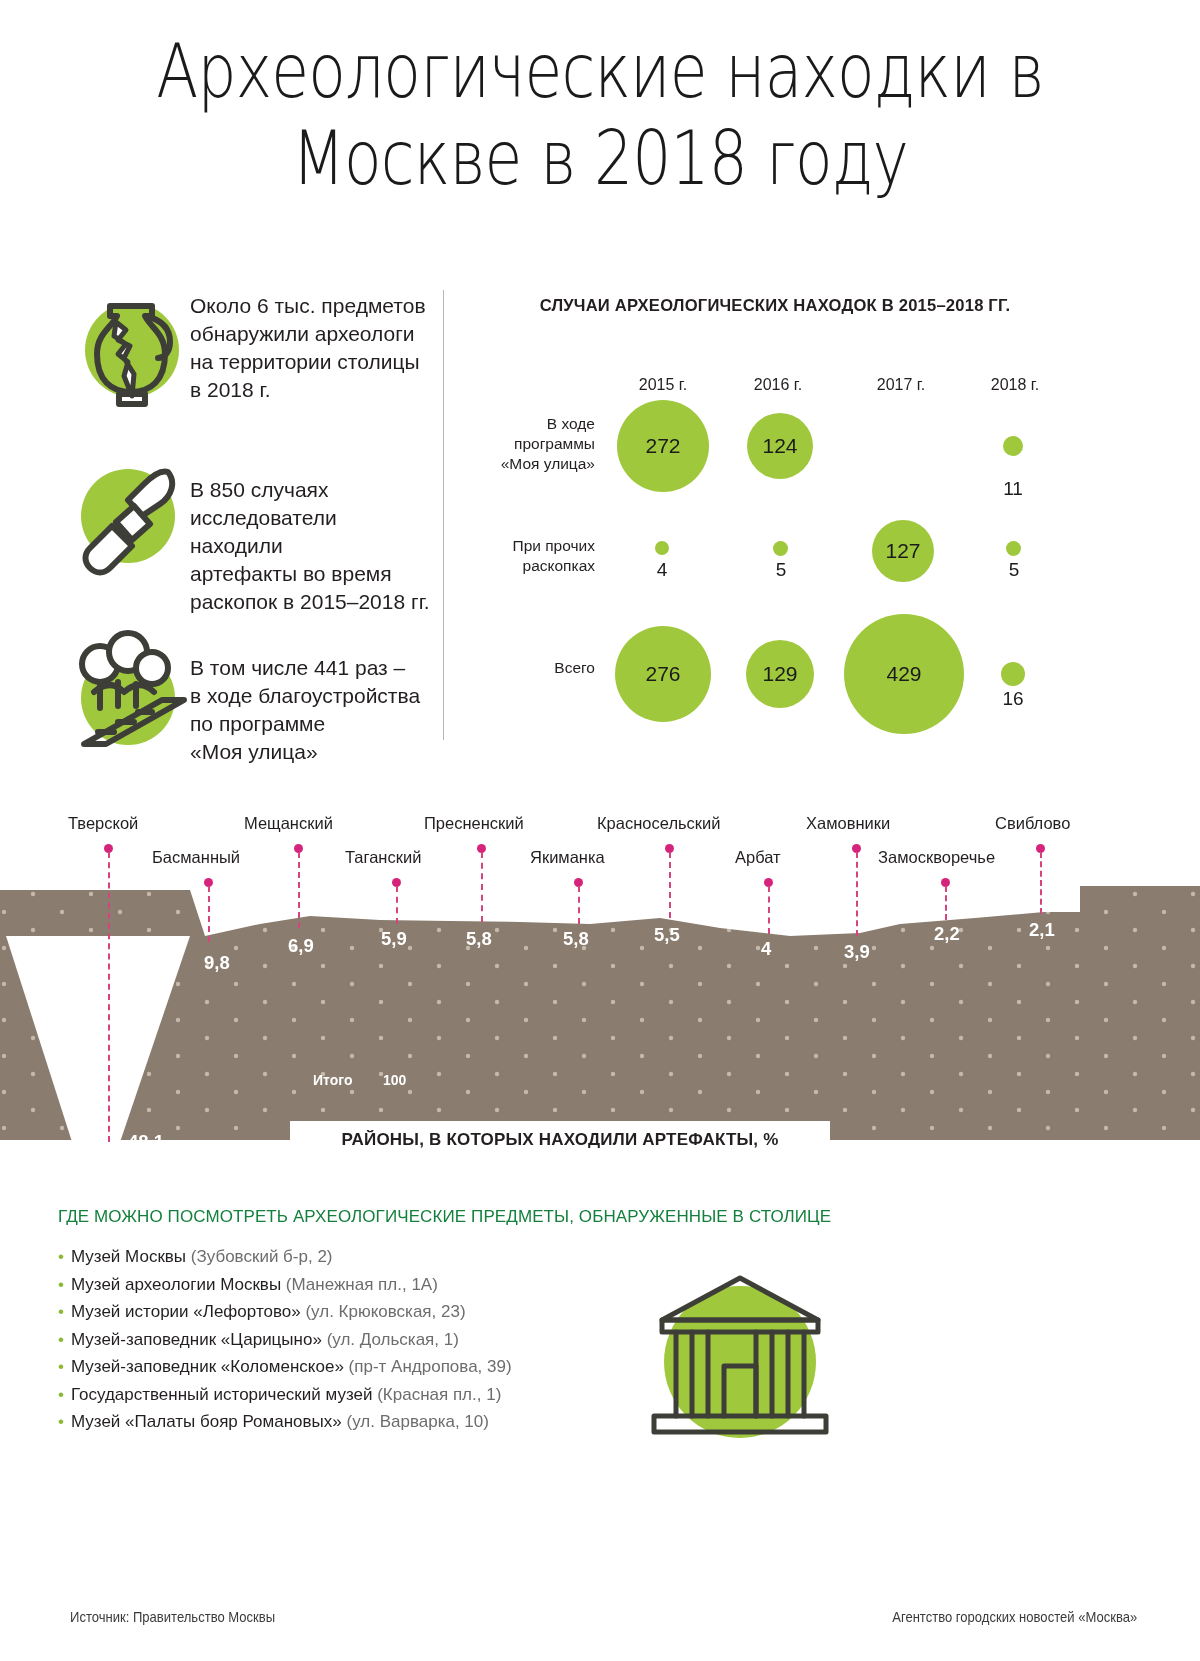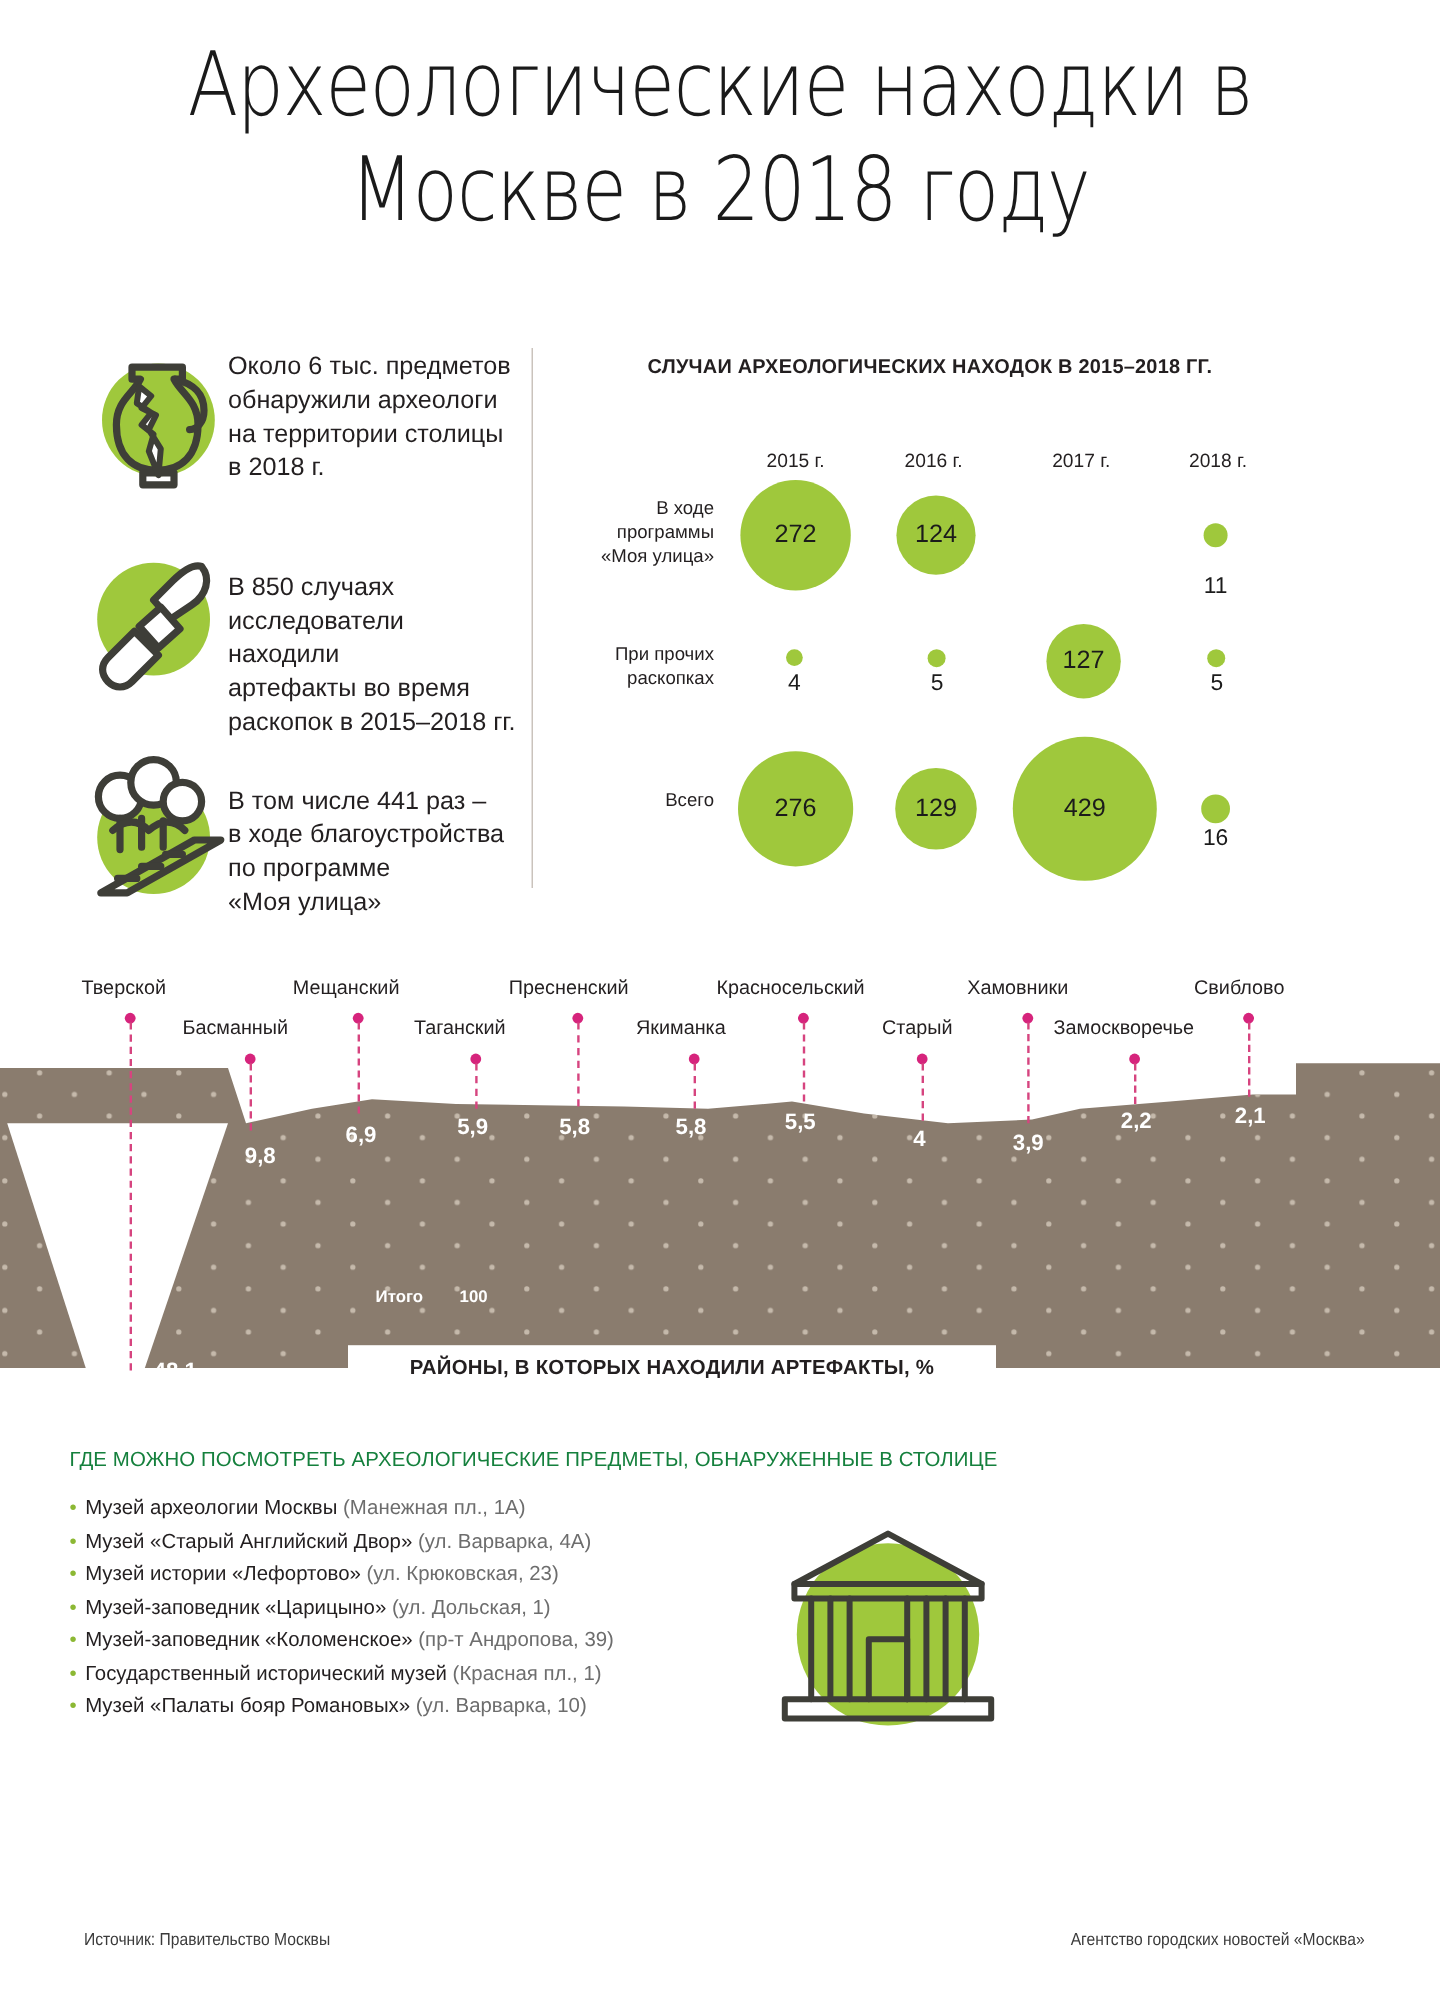--- a/index.html
+++ b/index.html
@@ -226,21 +226,21 @@
   <div class="dlabel" style="left:530px;top:48px;">Якиманка</div>
   <div class="ddot" style="left:574px;top:78px;"></div>
   <div class="dstem" style="left:578px;top:86px;height:38px;"></div>
   <div class="avalue" style="left:563px;top:128px;">5,8</div>
 
   <div class="dlabel" style="left:597px;top:14px;">Красносельский</div>
   <div class="ddot" style="left:665px;top:44px;"></div>
   <div class="dstem" style="left:669px;top:52px;height:66px;"></div>
   <div class="avalue" style="left:654px;top:124px;">5,5</div>
 
-  <div class="dlabel" style="left:735px;top:48px;">Старый</div>
+  <div class="dlabel" style="left:735px;top:48px;">Арбат</div>
   <div class="ddot" style="left:764px;top:78px;"></div>
   <div class="dstem" style="left:768px;top:86px;height:48px;"></div>
   <div class="avalue" style="left:761px;top:138px;">4</div>
 
   <div class="dlabel" style="left:806px;top:14px;">Хамовники</div>
   <div class="ddot" style="left:852px;top:44px;"></div>
   <div class="dstem" style="left:856px;top:52px;height:84px;"></div>
   <div class="avalue" style="left:844px;top:141px;">3,9</div>
 
   <div class="dlabel" style="left:878px;top:48px;">Замоскворечье</div>
@@ -255,22 +255,22 @@
 
   <div class="totalbox" style="left:313px;top:272px;">Итого</div>
   <div class="totalbox" style="left:383px;top:272px;">100</div>
 
   <div class="capbar" style="left:290px;top:321px;width:540px;height:38px;">РАЙОНЫ, В КОТОРЫХ НАХОДИЛИ АРТЕФАКТЫ, %</div>
 </div>
 
 <div class="mus-h">ГДЕ МОЖНО ПОСМОТРЕТЬ АРХЕОЛОГИЧЕСКИЕ ПРЕДМЕТЫ, ОБНАРУЖЕННЫЕ В СТОЛИЦЕ</div>
 
 <div class="mus-list">
+  <div class="mus-li"><span class="bullet">•</span><span>Музей Москвы</span> <span class="addr">(Зубовский б-р, 2)</span></div>
   <div class="mus-li"><span class="bullet">•</span><span>Музей археологии Москвы</span> <span class="addr">(Манежная пл., 1А)</span></div>
-  <div class="mus-li"><span class="bullet">•</span><span>Музей «Старый Английский Двор»</span> <span class="addr">(ул. Варварка, 4А)</span></div>
   <div class="mus-li"><span class="bullet">•</span><span>Музей истории «Лефортово»</span> <span class="addr">(ул. Крюковская, 23)</span></div>
   <div class="mus-li"><span class="bullet">•</span><span>Музей-заповедник «Царицыно»</span> <span class="addr">(ул. Дольская, 1)</span></div>
   <div class="mus-li"><span class="bullet">•</span><span>Музей-заповедник «Коломенское»</span> <span class="addr">(пр-т Андропова, 39)</span></div>
   <div class="mus-li"><span class="bullet">•</span><span>Государственный исторический музей</span> <span class="addr">(Красная пл., 1)</span></div>
   <div class="mus-li"><span class="bullet">•</span><span>Музей «Палаты бояр Романовых»</span> <span class="addr">(ул. Варварка, 10)</span></div>
 </div>
 
 <div class="mus-ico">
   <svg width="200" height="200" viewBox="0 0 200 200">
     <circle cx="100" cy="104" r="76" fill="#9fc83c"></circle>

